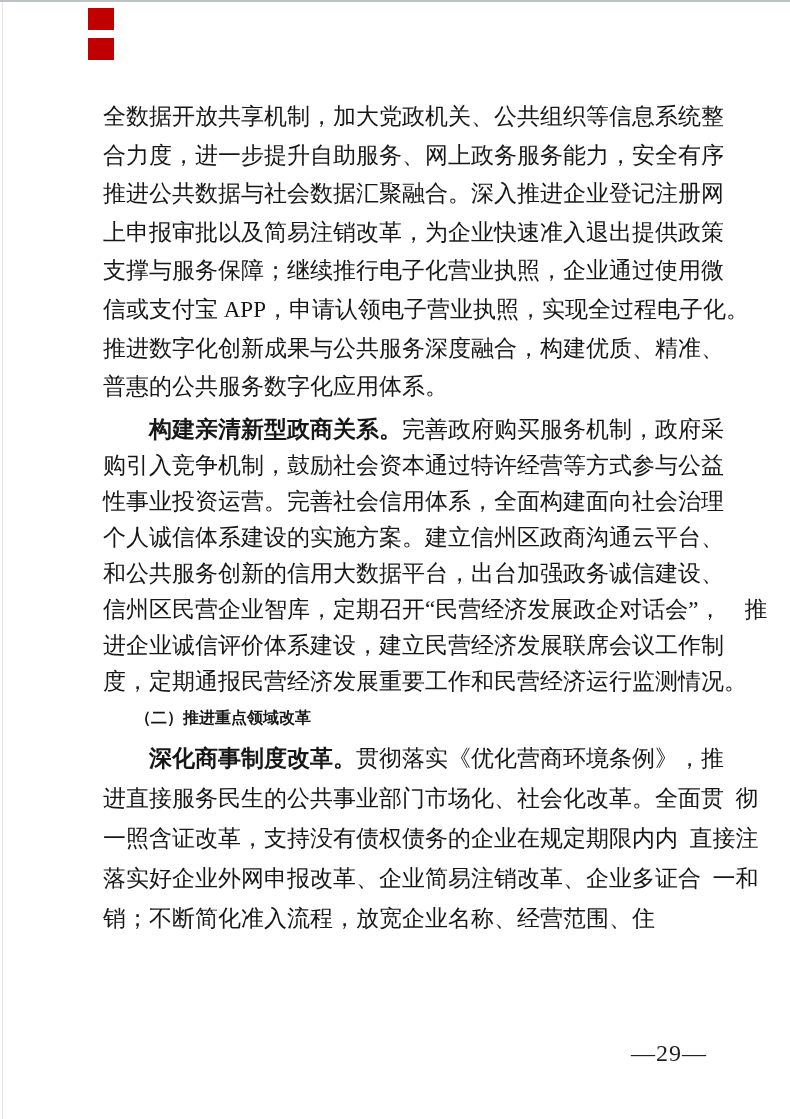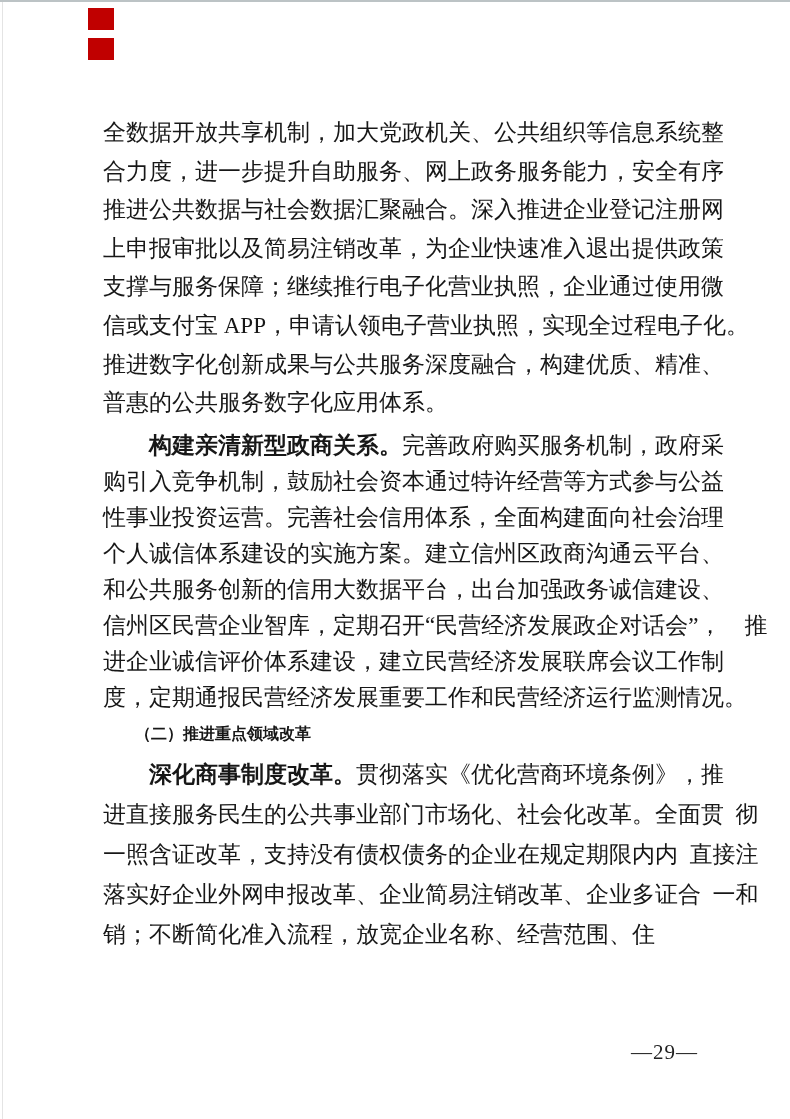--- a/index.html
+++ b/index.html
@@ -17,21 +17,21 @@
   .edge-left{
     position:absolute;left:2px;top:0;bottom:0;width:1px;
     background:#e4e4e4;
   }
   .redaction{
     position:absolute;left:88px;width:26px;height:22px;
   }
   .redaction.r1{top:6px;}
   .redaction.r2{top:36px;}
   .bodytext{
-    position:absolute;left:103px;top:112px;width:606px;
+    position:absolute;left:103px;top:96px;width:606px;
     color:#171717;font-size:23px;
   }
   .para{margin:0;padding:0;}
   .p1{line-height:38.6px;}
   .p2{line-height:36px;margin-top:4px;}
   .heading-line{
     line-height:38px;margin-top:0;margin-left:32px;
     font-weight:700;font-size:16px;
     font-family:Liberation Mono, monospace;
     white-space:pre;
@@ -39,21 +39,21 @@
   .p4{line-height:40px;}
   .line{display:block;white-space:pre;}
   .line.indent{text-indent:46px;}
   .lead{
     font-weight:700;
     font-family:"Liberation Sans","DejaVu Sans",sans-serif;
     margin-top:12px;
   }
   .pagenum{
     position:absolute;left:631px;top:1038px;
-    font-size:21px;color:#222222;letter-spacing:1px;
+    font-size:24px;color:#222222;letter-spacing:1px;
     white-space:pre;
   }
 </style>
 </head>
 <body>
 
 <div class="page">
 
   <div class="edge-left"></div>
 

